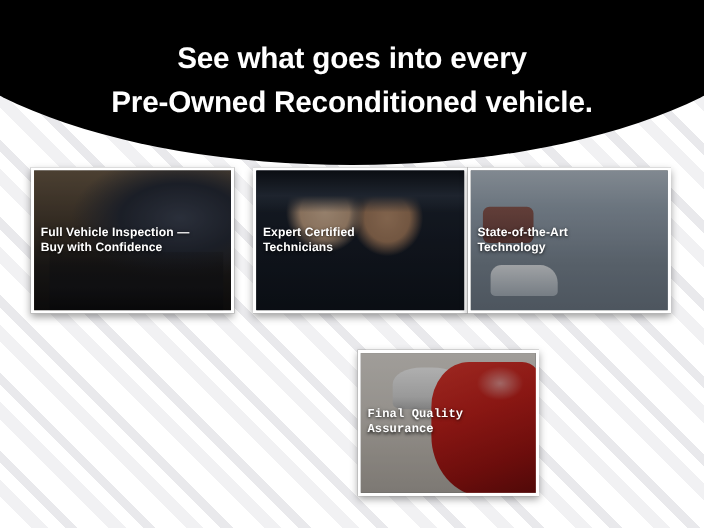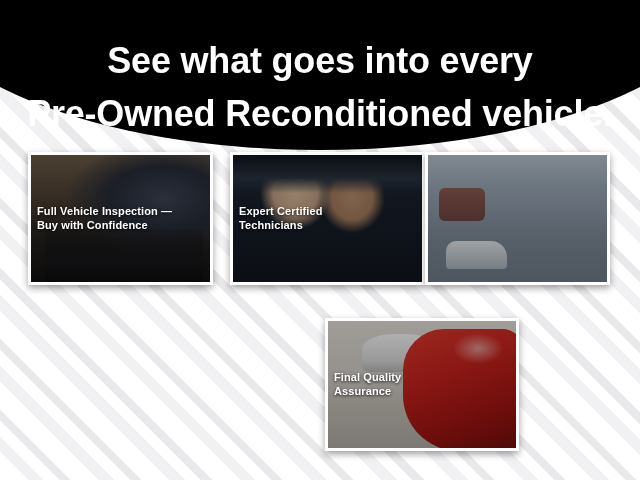--- a/index.html
+++ b/index.html
@@ -51,21 +51,21 @@
     border-bottom-right-radius: 50% 42%;
   }
 
   .header-title {
     position: absolute;
     left: 0;
     top: 34px;
     width: 640px;
     text-align: center;
     color: #ffffff;
-    font-size: 36px;
+    font-size: 27px;
     font-weight: bold;
     line-height: 1.48;
     letter-spacing: -0.2px;
     white-space: pre-line;
   }
 
   
   .card {
     position: absolute;
     border: 3px solid #ffffff;
@@ -100,21 +100,21 @@
     letter-spacing: 0.1px;
     text-shadow: 0 1px 3px rgba(0,0,0,0.85);
     white-space: pre-line;
   }
 
   
   #card-0 { left: 28px;  top: 152px; width: 185px; height: 133px; }
   #card-1 { left: 230px; top: 152px; width: 195px; height: 133px; }
   #card-2 { left: 425px; top: 152px; width: 185px; height: 133px; }
   #card-3 { left: 125px; top: 318px; width: 185px; height: 133px; }
-  #card-4 { left: 325px; top: 318px; width: 194px; height: 133px; }
+  #card-4 { left: 325px; top: 318px; width: 165px; height: 133px; font-family: Liberation Mono, monospace; }
 
   
   
   .ph-inspection {
     background:
       radial-gradient(ellipse 55% 45% at 74% 34%, #3d4454 0%, #272c38 55%, rgba(30,34,43,0) 100%),
       linear-gradient(180deg, #6d5c48 0%, #4c4033 34%, #221f1d 68%, #121111 100%),
       linear-gradient(90deg, #5b4c3b 0%, #7a6750 22%, #3a3a42 52%, #23262e 100%);
   }
   .ph-inspection::after {
@@ -226,20 +226,22 @@
   <div class="card" id="card-1">
     <div class="card-photo ph-technicians"></div>
     <div class="card-scrim"></div>
     <div class="card-caption">Expert Certified
 Technicians</div>
   </div>
 
   <div class="card" id="card-2">
     <div class="card-photo ph-technology"></div>
     <div class="card-scrim"></div>
+    <div class="card-caption">State-of-the-Art
+Technology</div>
   </div>
 
 
   <div class="card" id="card-4">
     <div class="card-photo ph-quality"></div>
     <div class="card-scrim"></div>
     <div class="card-caption">Final Quality
 Assurance</div>
   </div>
 

